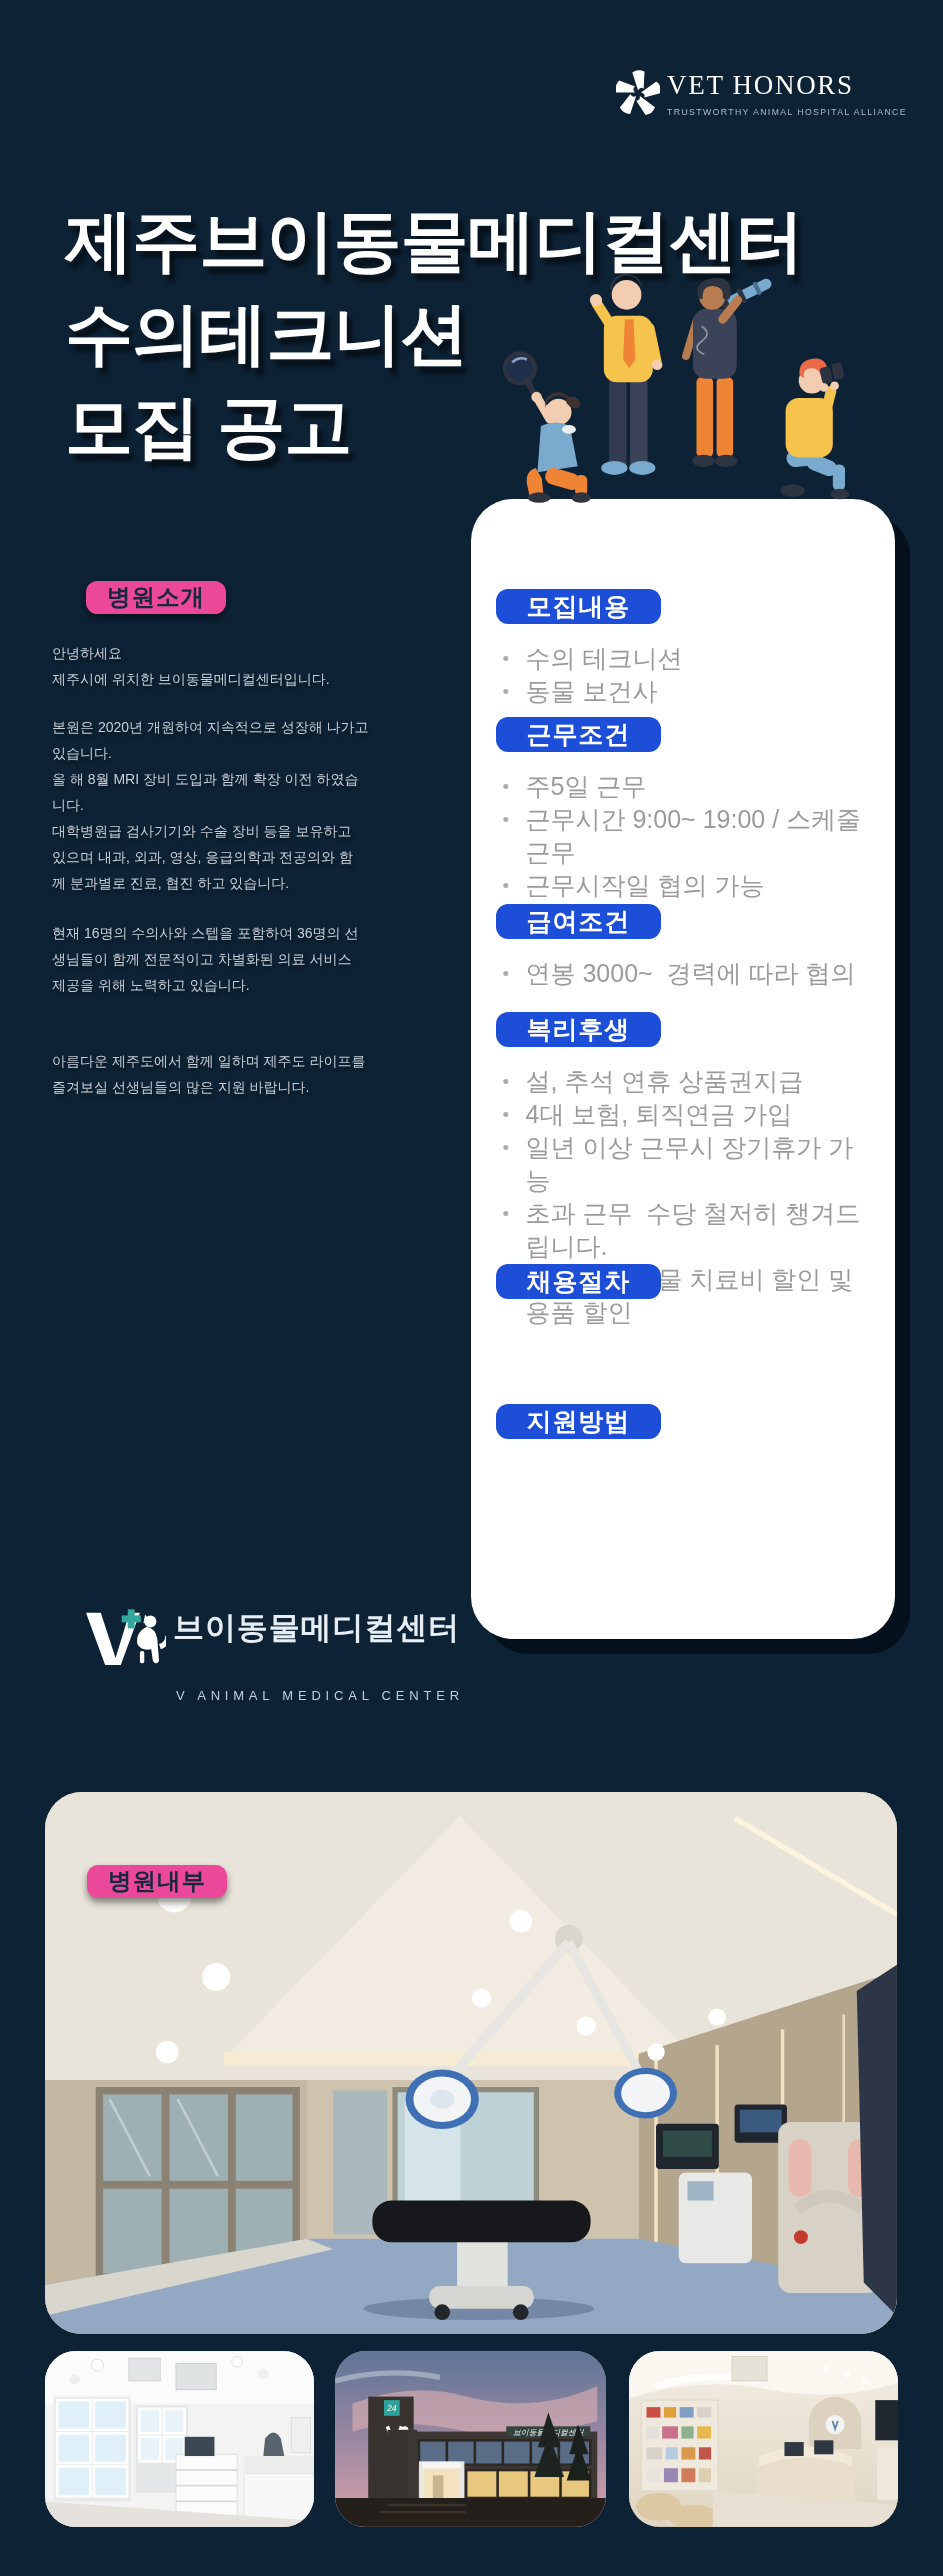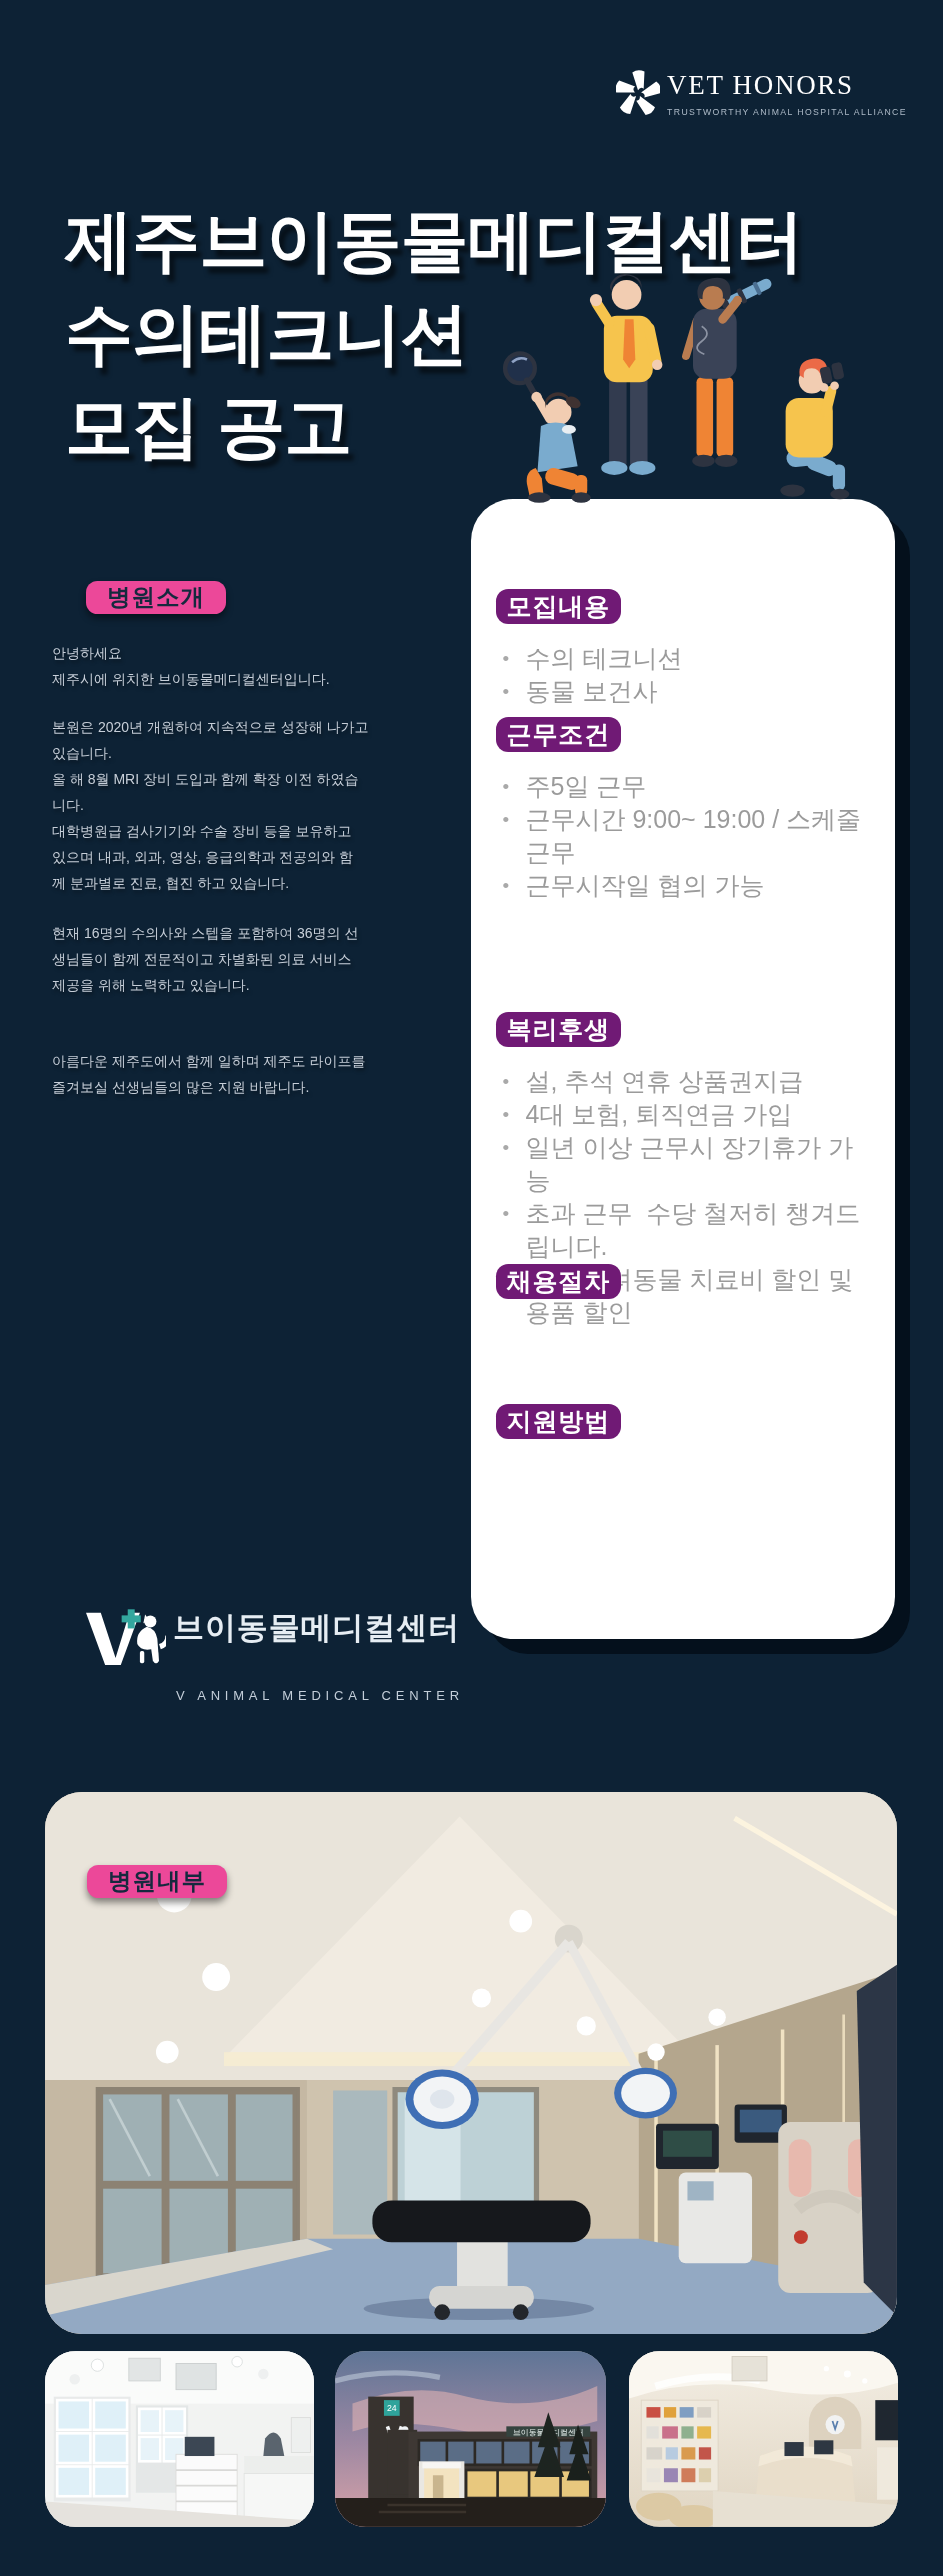--- a/index.html
+++ b/index.html
@@ -32,22 +32,22 @@
   }
 
   
   .card{
     left:471px;top:499px;width:424px;height:1140px;
     background:#ffffff;border-radius:42px;
     box-shadow:15px 15px 0 #04101c;
   }
   .card .section{position:absolute;left:24.5px;right:17.5px;}
   .badge-navy{
-    display:inline-block;height:35px;line-height:35px;padding:0 11px;
-    background:#701a75;border-radius:12.2px;
+    display:inline-block;height:35px;line-height:35px;padding:0 31px;
+    background:#1d4ed8;border-radius:12.2px;
     color:#ffffff;font-size:25px;font-weight:bold;letter-spacing:0.9px;
   }
   .card ul{list-style:none;margin:18.3px 0 0 0;padding:0;}
   .card li{
     position:relative;padding-left:30px;
     color:#9b9b9b;font-size:25px;line-height:33px;white-space:pre-wrap;
   }
   .card li::before{
     content:"•";position:absolute;left:7px;top:0;
     color:#a9a9a9;font-size:19px;
@@ -66,21 +66,21 @@
     text-shadow:1.7px 2.6px 3.5px rgba(0,0,0,.4);
     white-space:pre-line;
   }
 
   
   .vlogo{left:86px;top:1607px;width:419px;height:87px;}
   .vlogo-kr{position:absolute;left:87px;top:0px;color:#e6edf3;font-size:31px;font-weight:bold;letter-spacing:0.9px;white-space:nowrap;}
   .vlogo-en{position:absolute;left:90px;top:37px;color:#c3ced9;font-size:13px;letter-spacing:4.8px;white-space:nowrap;margin-top:44px;}
 
   
-  .photo{position:absolute;overflow:hidden;background:#a3a3a3;}
+  .photo{position:absolute;overflow:hidden;background:#a3a3a3;font-style:italic;}
   .photo svg{display:block;}
   .big-photo{left:45px;top:1792px;width:852px;height:542px;border-radius:37px;}
   .ph1{left:45px;top:2351px;width:269px;height:176px;border-radius:31px;}
   .ph2{left:335px;top:2351px;width:271px;height:176px;border-radius:31px;}
   .ph3{left:629px;top:2351px;width:269px;height:176px;border-radius:31px;}
   .interior-badge{left:87px;top:1865px;z-index:5;}
 </style>
 </head>
 <body>
 
@@ -187,20 +187,23 @@
 <div class="abs card" id="card">
     <div class="section" style="top: 90px;"><span class="badge-navy">모집내용</span><ul>
         <li>수의 테크니션</li>
         <li>동물 보건사</li>
       </ul></div>
     <div class="section" style="top: 218px;"><span class="badge-navy">근무조건</span><ul>
         <li>주5일 근무</li>
         <li>근무시간 9:00~ 19:00 / 스케줄 근무</li>
         <li>근무시작일 협의 가능</li>
       </ul></div>
+    <div class="section" style="top: 405px;"><span class="badge-navy">급여조건</span><ul>
+        <li>연봉 3000~  경력에 따라 협의</li>
+      </ul></div>
     <div class="section" style="top: 513px;"><span class="badge-navy">복리후생</span><ul>
         <li>설, 추석 연휴 상품권지급</li>
         <li>4대 보험, 퇴직연금 가입</li>
         <li>일년 이상 근무시 장기휴가 가능</li>
         <li>초과 근무  수당 철저히 챙겨드립니다.</li>
         <li>직원 반려동물 치료비 할인 및 용품 할인</li>
       </ul></div>
     <div class="section" style="top: 765px;"><span class="badge-navy">채용절차</span></div>
     <div class="section" style="top: 905px;"><span class="badge-navy">지원방법</span></div>
   </div>

